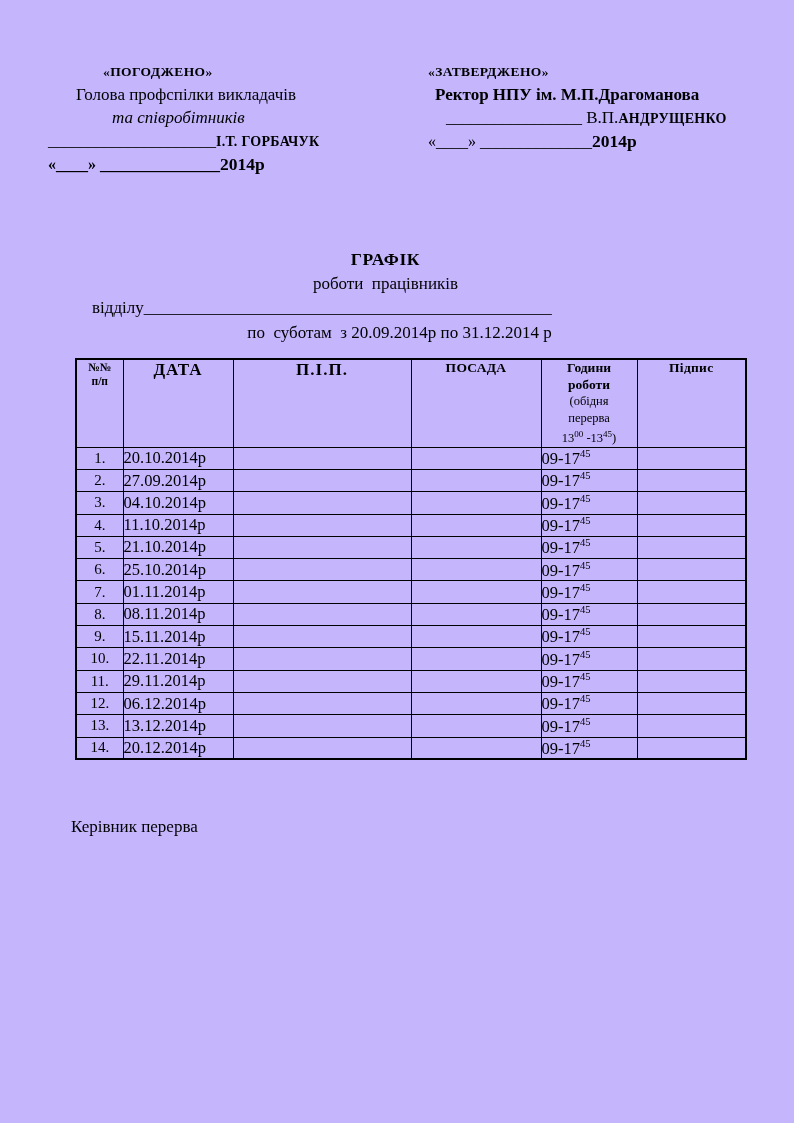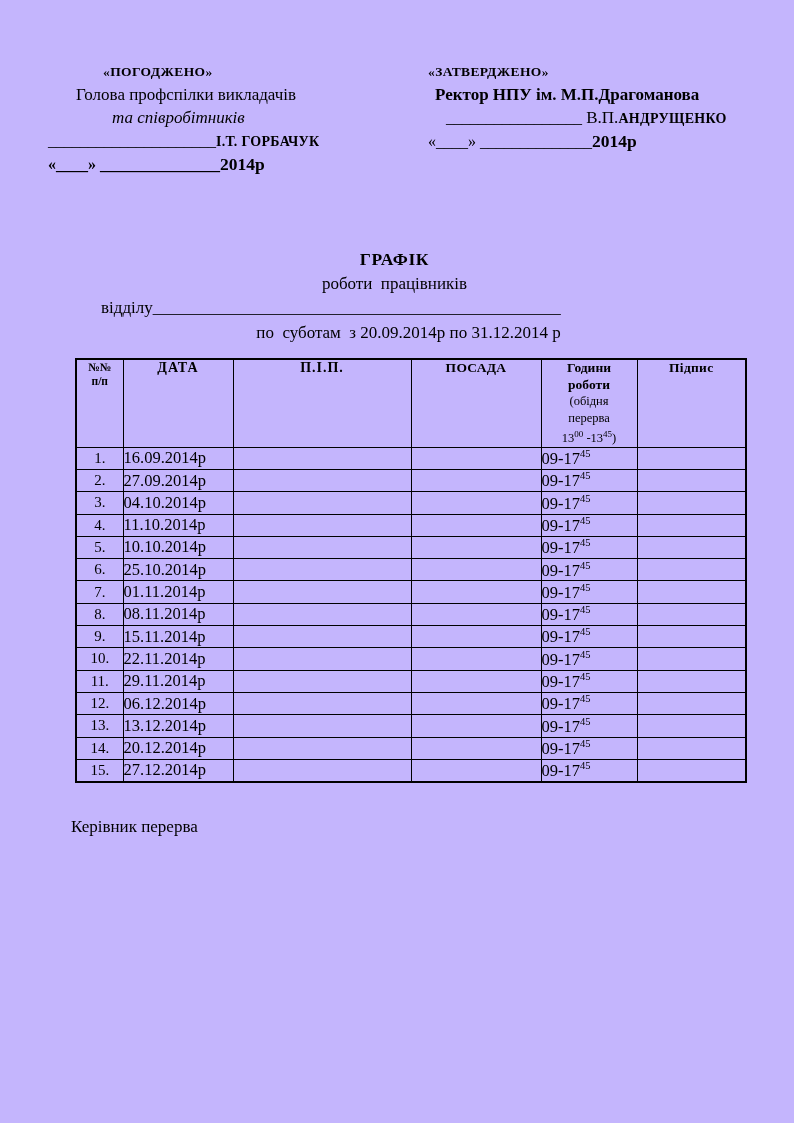--- a/index.html
+++ b/index.html
@@ -23,34 +23,34 @@
   .right .ap-line1{margin-left:7px;font-weight:bold;}
   .ap-sign-line{font-size:16px;}
   .right .ap-sign-line{margin-left:18px;}
   .sign-name{font-weight:bold;font-size:14px;letter-spacing:.3px;}
   .sign-prefix{font-size:17px;}
   .ap-date-line{font-size:16px;}
   .left .ap-date-line{font-weight:bold;}
   .ap-date-line .year{font-weight:bold;font-size:17.5px;}
 
   
-  .title-block{position:absolute;top:247px;left:9px;width:771px;text-align:center;
+  .title-block{position:absolute;top:247px;left:0;width:771px;text-align:center;
     font-size:17px;line-height:24.5px;}
   .doc-title{font-weight:bold;font-size:17.5px;letter-spacing:.6px;}
   .dept-line{text-align:left;padding-left:92px;}
   .period-line{position:relative;left:14px;}
 
   
   table.sched{position:absolute;left:75px;top:358px;width:670px;
     border-collapse:collapse;table-layout:fixed;border:2px solid #000;}
   table.sched th,table.sched td{border:1px solid #000;padding:0;overflow:hidden;}
   thead tr{height:85px;}
   th{vertical-align:top;font-weight:bold;text-align:center;}
   .h-num{font-size:11.5px;line-height:14px;padding-top:6px;}
-  .h-date,.h-name{font-size:14px;padding-top:24px;letter-spacing:1px;}
+  .h-date,.h-name{font-size:17px;padding-top:24px;letter-spacing:1px;}
   .h-pos{font-size:13.5px;padding-top:17px;letter-spacing:.3px;}
   .h-hours{font-size:13.5px;line-height:16.5px;padding-top:4px;}
   .h-hours .note{font-weight:normal;font-size:12.5px;}
   .h-hours sup{font-size:9px;}
   .h-sign{font-size:13.5px;padding-top:5px;letter-spacing:.3px;}
   tbody tr{height:22.3px;}
   tbody td{vertical-align:middle;font-size:16.5px;}
   td.c-num{text-align:center;font-size:15px;}
   td.c-date{padding-left:9px;}
   td.c-hours{padding-left:14px;}
@@ -109,21 +109,21 @@
           <div class="note">(обідня</div>
           <div class="note">перерва</div>
           <div class="note"><span>13</span><sup>00</sup><span class="pre"> -13</span><sup>45</sup><span>)</span></div>
         </th>
         <th class="h-sign">Підпис</th>
       </tr>
     </thead>
     <tbody>
         <tr>
           <td class="c-num">1.</td>
-          <td class="c-date">16.09.2014р</td>
+          <td class="c-date">20.10.2014р</td>
           <td class="c-name"></td>
           <td class="c-pos"></td>
           <td class="c-hours"><span>09-17</span><sup>45</sup></td>
           <td class="c-sign"></td>
         </tr>
         <tr>
           <td class="c-num">2.</td>
           <td class="c-date">27.09.2014р</td>
           <td class="c-name"></td>
           <td class="c-pos"></td>
@@ -141,21 +141,21 @@
         <tr>
           <td class="c-num">4.</td>
           <td class="c-date">11.10.2014р</td>
           <td class="c-name"></td>
           <td class="c-pos"></td>
           <td class="c-hours"><span>09-17</span><sup>45</sup></td>
           <td class="c-sign"></td>
         </tr>
         <tr>
           <td class="c-num">5.</td>
-          <td class="c-date">10.10.2014р</td>
+          <td class="c-date">21.10.2014р</td>
           <td class="c-name"></td>
           <td class="c-pos"></td>
           <td class="c-hours"><span>09-17</span><sup>45</sup></td>
           <td class="c-sign"></td>
         </tr>
         <tr>
           <td class="c-num">6.</td>
           <td class="c-date">25.10.2014р</td>
           <td class="c-name"></td>
           <td class="c-pos"></td>
@@ -219,26 +219,18 @@
           <td class="c-sign"></td>
         </tr>
         <tr>
           <td class="c-num">14.</td>
           <td class="c-date">20.12.2014р</td>
           <td class="c-name"></td>
           <td class="c-pos"></td>
           <td class="c-hours"><span>09-17</span><sup>45</sup></td>
           <td class="c-sign"></td>
         </tr>
-        <tr>
-          <td class="c-num">15.</td>
-          <td class="c-date">27.12.2014р</td>
-          <td class="c-name"></td>
-          <td class="c-pos"></td>
-          <td class="c-hours"><span>09-17</span><sup>45</sup></td>
-          <td class="c-sign"></td>
-        </tr>
       </tbody>
   </table>
 
   <div class="footer-sign">Керівник перерва</div>
 
 </div>
 
 </body></html>

